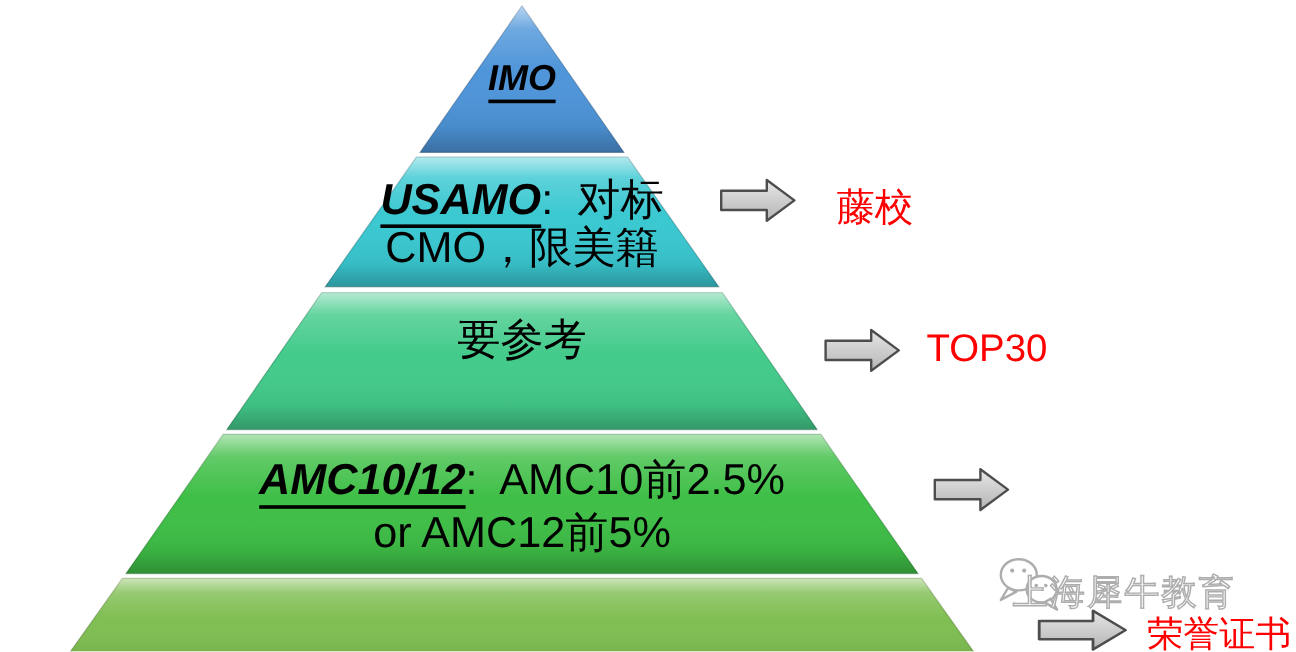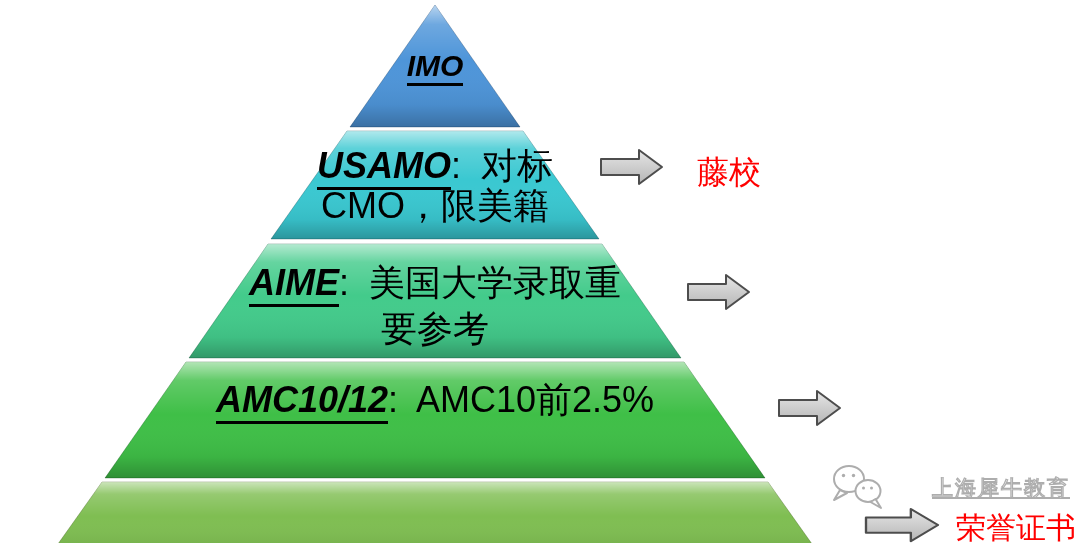--- a/index.html
+++ b/index.html
@@ -22,24 +22,23 @@
   #lvl-aime-text{line-height:46px;}
   #lvl-amc1012-text{line-height:44px;text-align:center;}
   
   .outcome{position:absolute;color:#FF0000;white-space:pre;}
   .outcome .em{
     font-weight:bold;font-style:italic;
     border-bottom:3px solid currentColor;padding-bottom:0px;
   }
   
   .wm-text{
-    position:absolute;left:932px;top:474px;
-    font-size:21px;letter-spacing:2px;
+    position:absolute;left:844px;top:474px;
+    font-size:29px;letter-spacing:2px;
     color:rgba(255,255,255,0.85);
-    text-decoration:underline;
     -webkit-text-stroke:1.2px #ADADAD;
   }
   .wm-icon{position:absolute;left:830px;top:463px;}
 </style>
 </head>
 <body>
 
 <div class="stage">
 
   <svg class="scene" width="1080" height="543" viewBox="0 0 1080 543">
@@ -93,31 +92,32 @@
   <div class="lvl-text" id="lvl-imo-text" style="left:335px;top:48px;width:200px;">
     <div class="line"><span class="lvl-label">IMO</span></div>
   </div>
 
   <div class="lvl-text" style="left:260px;top:146px;width:350px;">
     <div class="line"><span class="lvl-label">USAMO</span><span>:  对标</span></div>
     <div class="line">CMO，限美籍</div>
   </div>
 
   <div class="lvl-text" id="lvl-aime-text" style="left:230px;top:260px;width:410px;">
-    <div class="line"><span class="lvl-label">AIME</span><span>:  美国大学录取重</span></div>
     <div class="line">要参考</div>
   </div>
 
   <div class="lvl-text" id="lvl-amc1012-text" style="left:170px;top:378px;width:530px;">
     <div class="line"><span class="lvl-label">AMC10/12</span><span>:  AMC10前2.5%</span></div>
+    <div class="line">or AMC12前5%</div>
   </div>
 
 
   <div class="outcome" style="left:697px;top:151px;font-size:32px;text-align:right;">藤校</div>
 
+  <div class="outcome" style="left:772px;top:272px;font-size:32px;">TOP30</div>
 
 
   <div class="outcome" style="left:956px;top:508px;font-size:30px;">荣誉证书</div>
 
   <svg class="wm-icon" width="56" height="50" viewBox="0 0 56 50">
     <ellipse cx="19" cy="16" rx="15" ry="13" fill="#ffffff" stroke="#ADADAD" stroke-width="2"></ellipse>
     <path d="M10,27 L4,37 L17,30 Z" fill="#ffffff" stroke="#ADADAD" stroke-width="2" stroke-linejoin="round"></path>
     <circle cx="13.5" cy="12.5" r="1.7" fill="#ADADAD"></circle>
     <circle cx="23.5" cy="12.5" r="1.7" fill="#ADADAD"></circle>
     <ellipse cx="38" cy="28" rx="12.5" ry="11" fill="#ffffff" stroke="#ADADAD" stroke-width="2"></ellipse>

